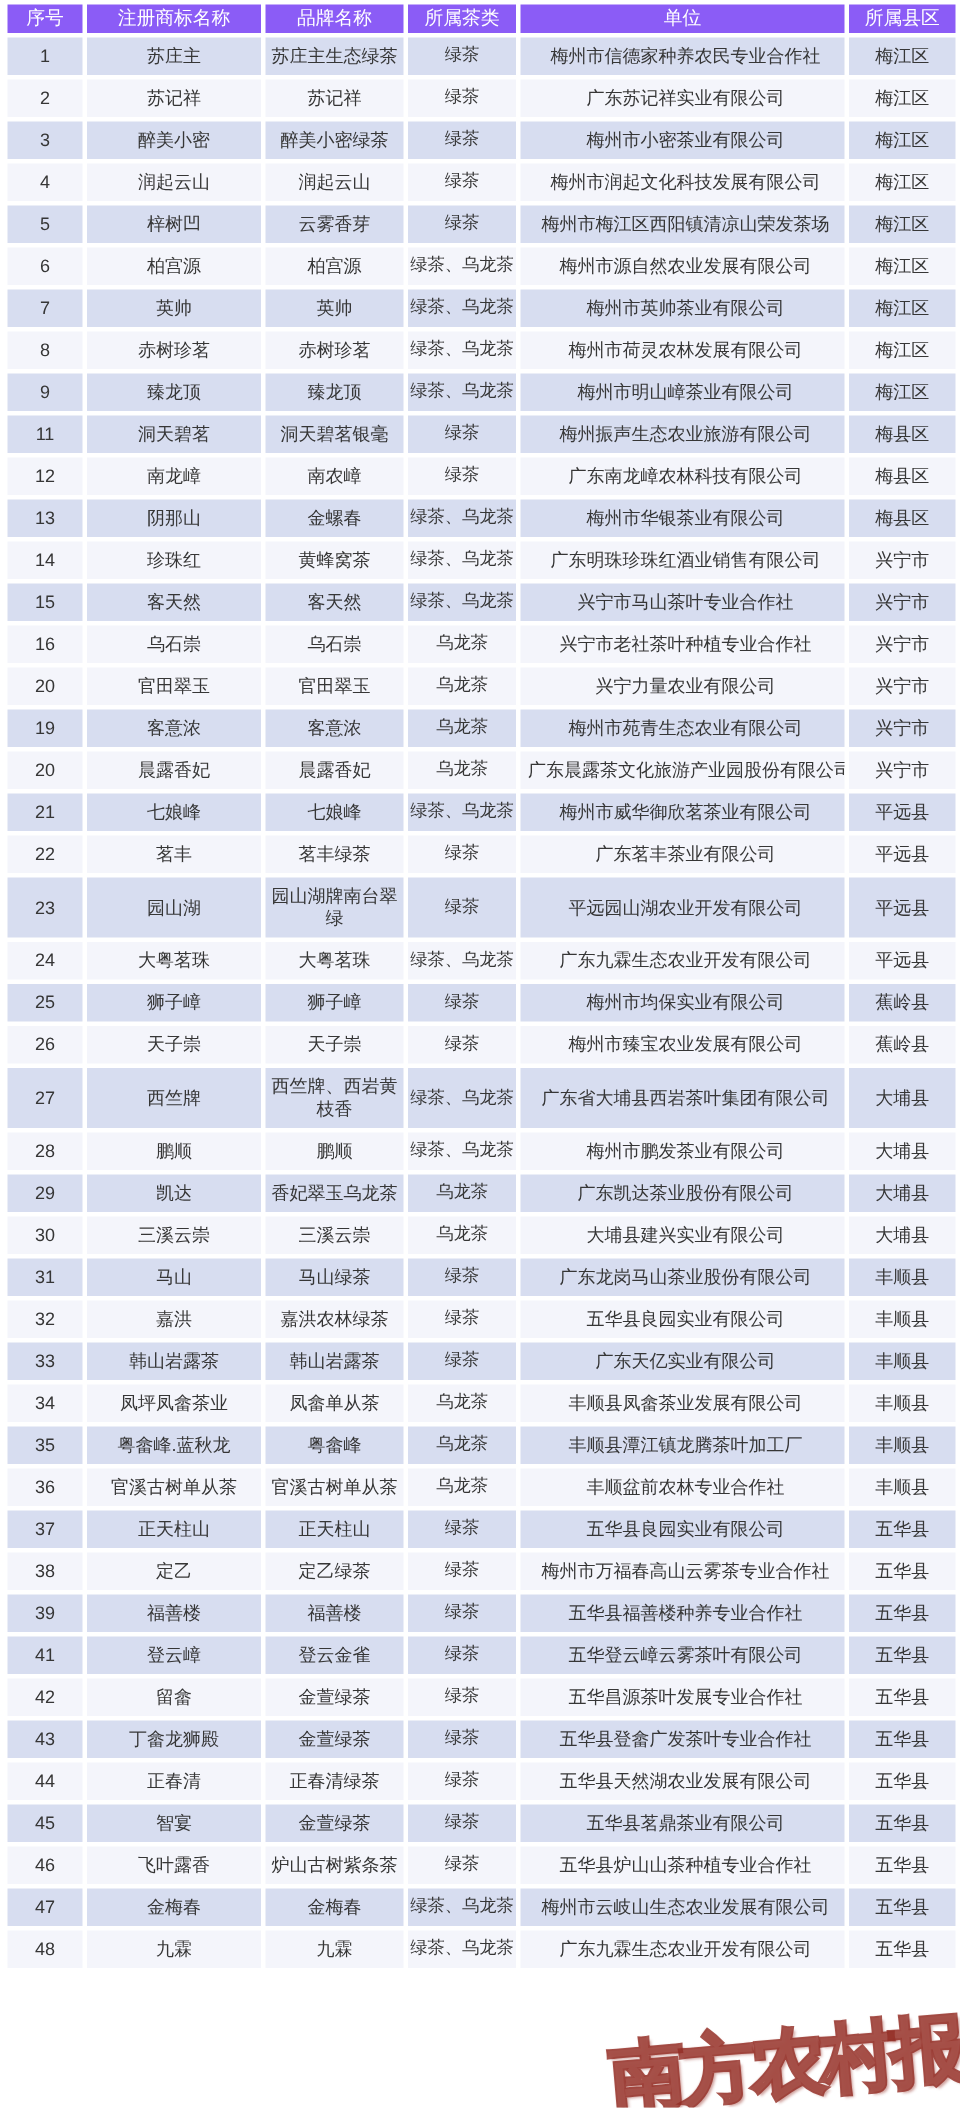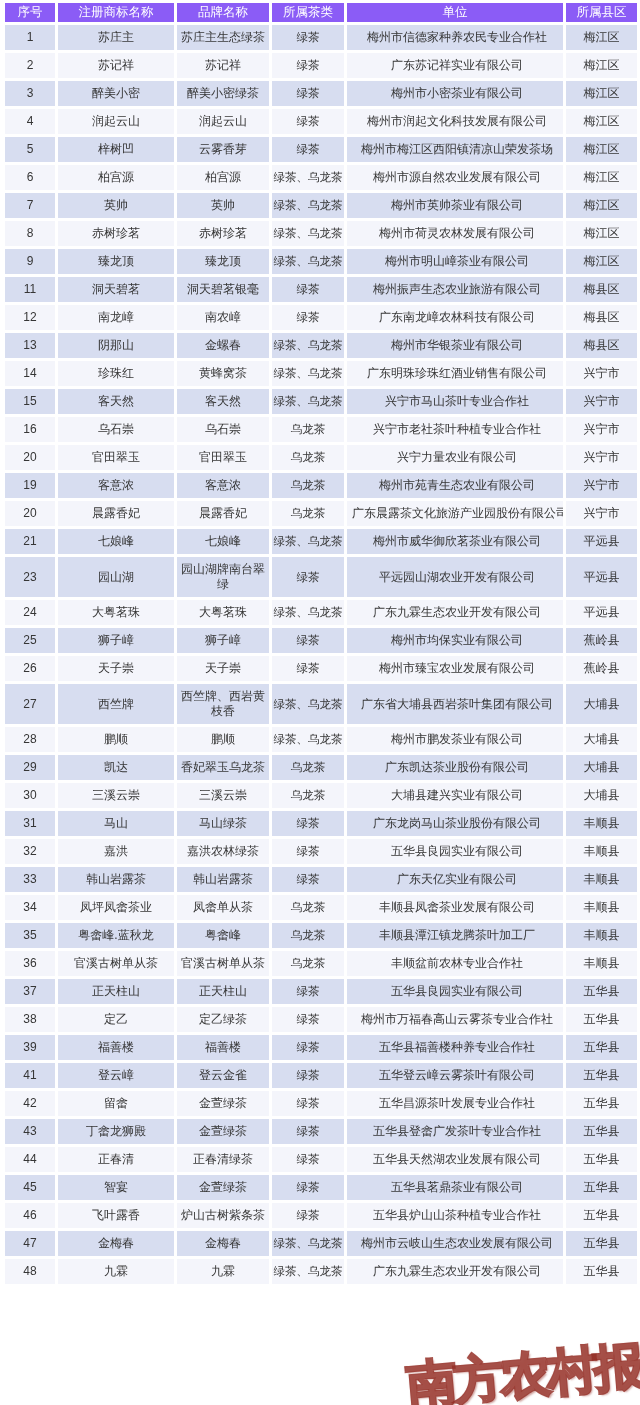--- a/index.html
+++ b/index.html
@@ -200,20 +200,28 @@
           <td class="county">兴宁市</td>
         </tr>
         <tr class="odd">
           <td class="idx">21</td>
           <td class="tm">七娘峰</td>
           <td class="brand">七娘峰</td>
           <td class="type">绿茶、乌龙茶</td>
           <td class="unit">梅州市威华御欣茗茶业有限公司</td>
           <td class="county">平远县</td>
         </tr>
+        <tr class="even">
+          <td class="idx">22</td>
+          <td class="tm">茗丰</td>
+          <td class="brand">茗丰绿茶</td>
+          <td class="type">绿茶</td>
+          <td class="unit">广东茗丰茶业有限公司</td>
+          <td class="county">平远县</td>
+        </tr>
         <tr class="odd">
           <td class="idx">23</td>
           <td class="tm">园山湖</td>
           <td class="brand">园山湖牌南台翠绿</td>
           <td class="type">绿茶</td>
           <td class="unit">平远园山湖农业开发有限公司</td>
           <td class="county">平远县</td>
         </tr>
         <tr class="even">
           <td class="idx">24</td>

